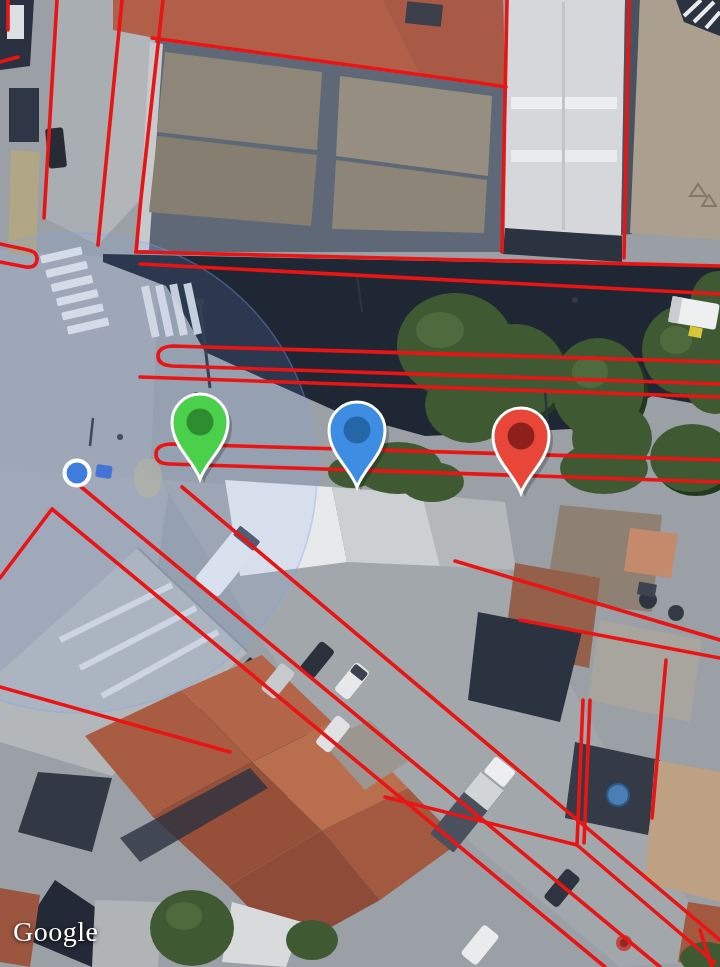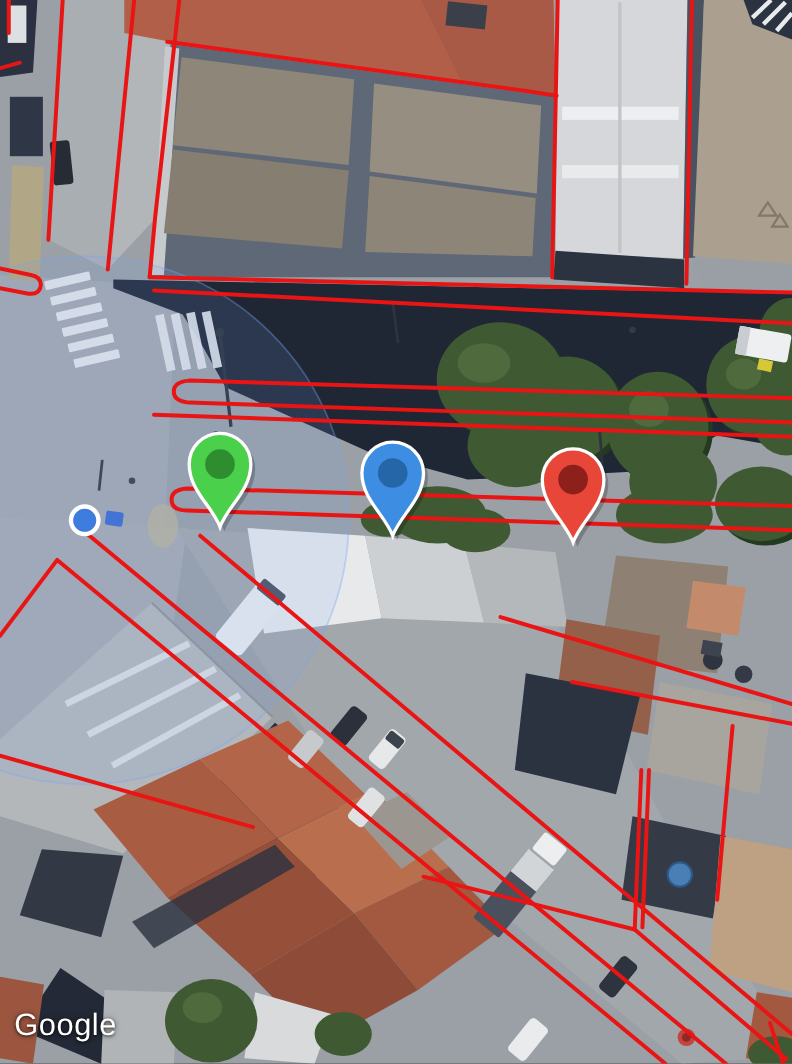--- a/index.html
+++ b/index.html
@@ -1,18 +1,18 @@
 <!DOCTYPE html>
 <html><head>
 <meta charset="utf-8">
 <style>
   html,body{margin:0;padding:0;background:#111;}
   .viewport{
     position:relative;width:720px;height:967px;overflow:hidden;
-    font-family:Liberation Sans, sans-serif;
+    font-family:Liberation Serif, serif;
     background:#9aa0a5;
   }
   .viewport svg{position:absolute;left:0;top:0;}
   .watermark{
     position:absolute;left:13px;top:916px;
     color:#ffffff;font-size:28px;font-weight:500;letter-spacing:0.5px;
     text-shadow:0 1px 3px rgba(0,0,0,0.7), 0 0 6px rgba(0,0,0,0.4);
     user-select:none;
   }
 </style>

